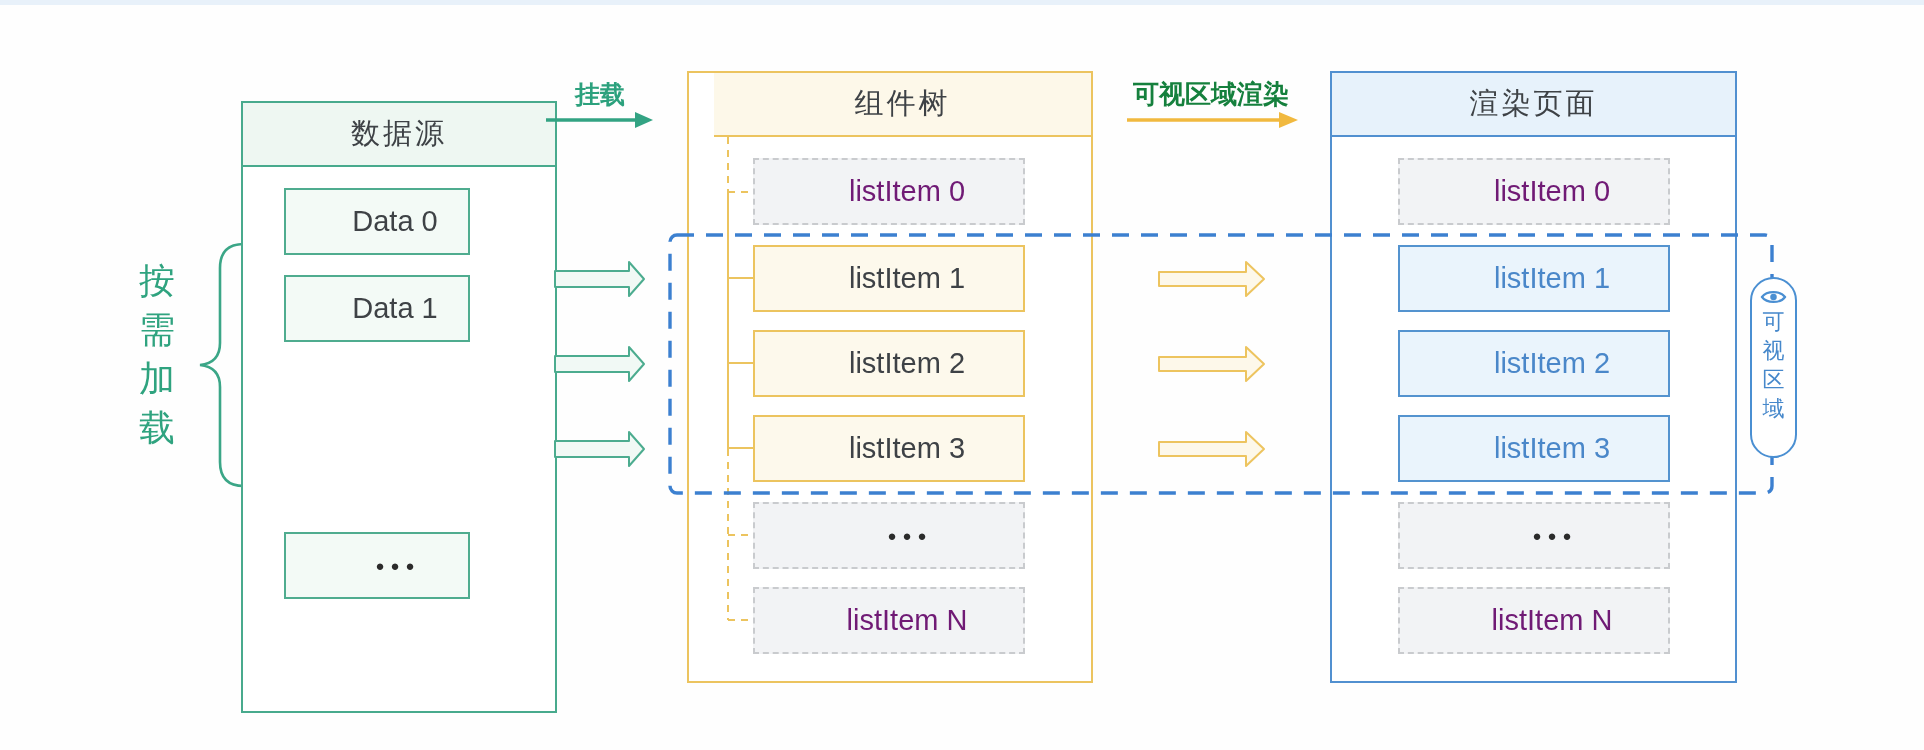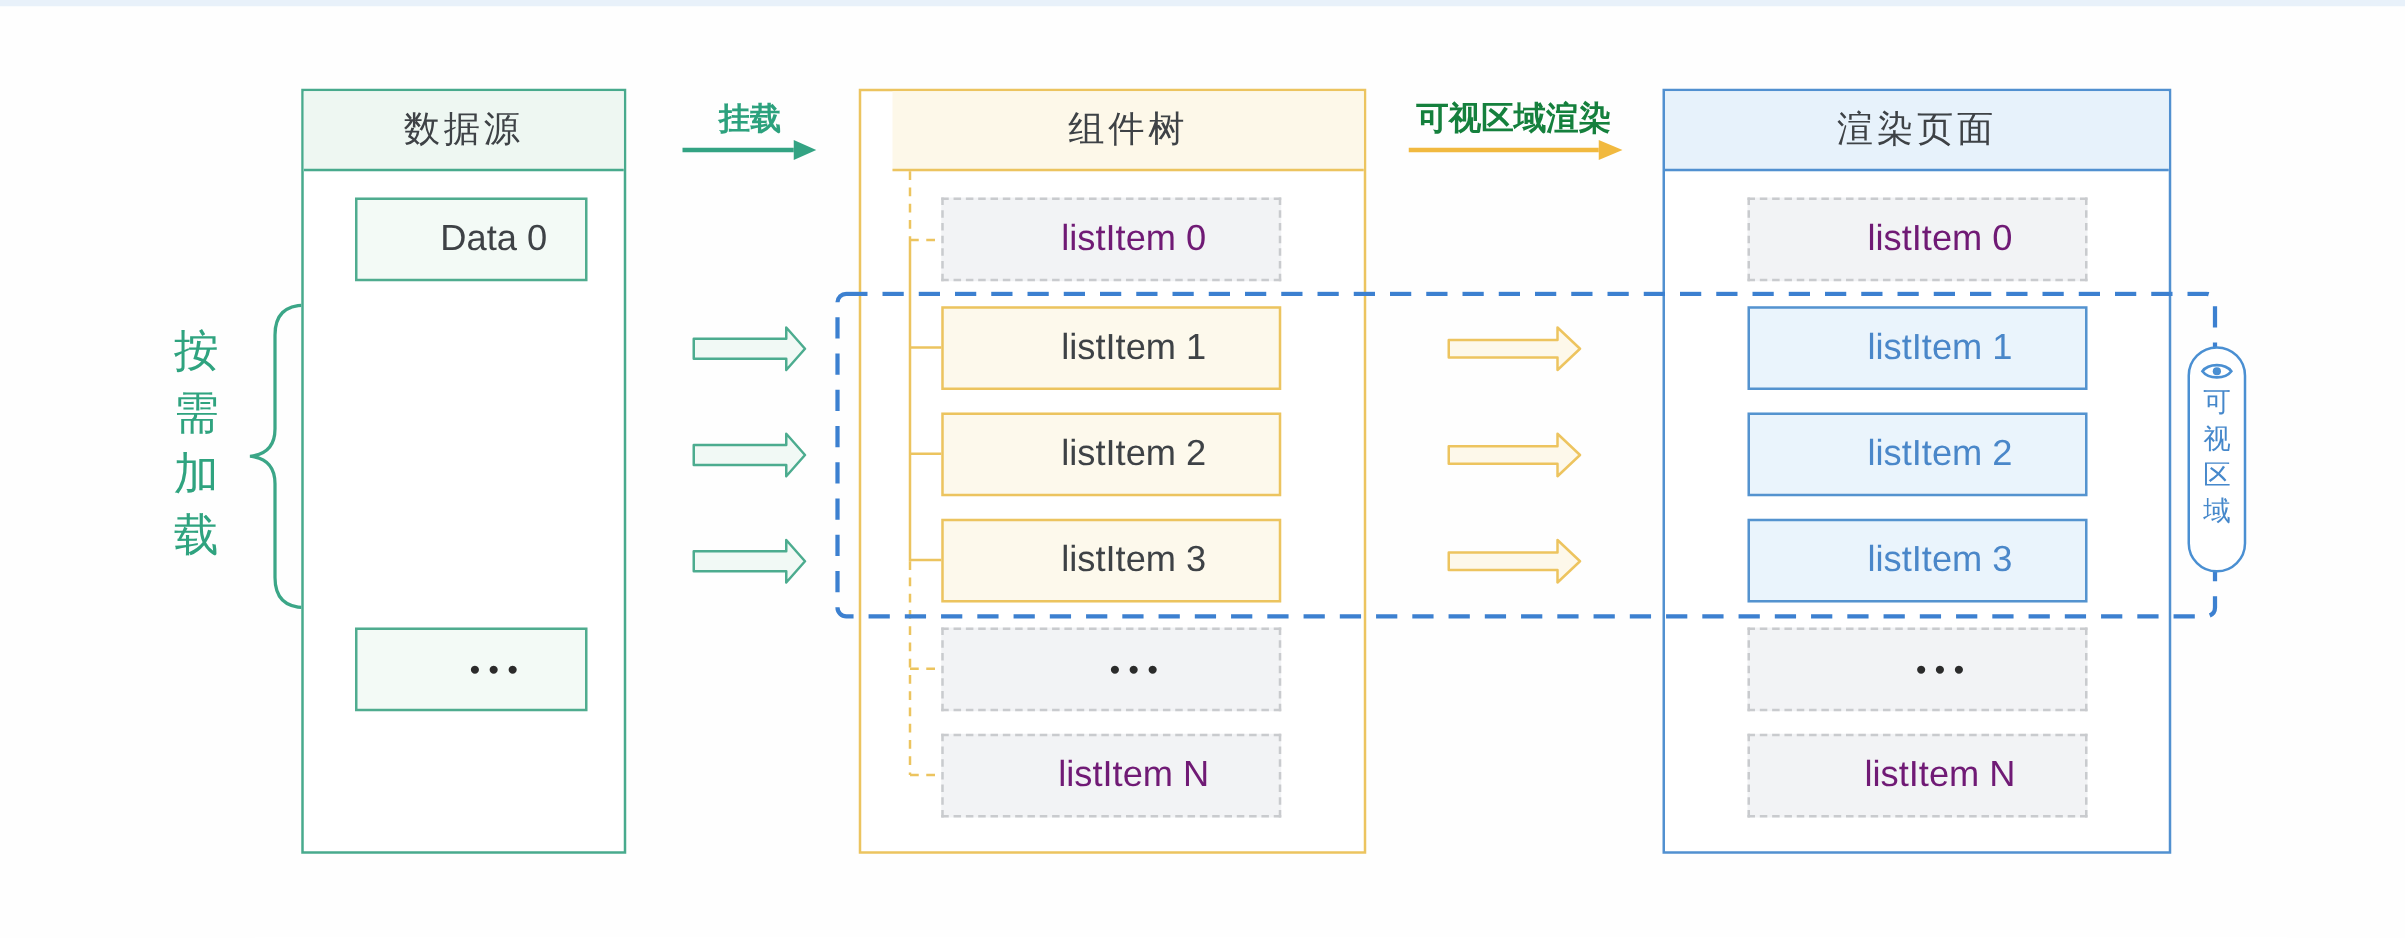--- a/index.html
+++ b/index.html
@@ -13,21 +13,21 @@
   
   .top-strip{left:0;top:0;width:1924px;height:5px;background:#e8f1fa;}
 
   
   .v-label{left:131px;top:256px;width:52px;text-align:center;font-size:36px;line-height:49px;
     font-weight:500;color:#2fa37f;}
   .brace-dash{height:0;border-top:2.5px dashed #3ba687;width:34px;left:249px;}
 
   
   .col{top:71px;height:612px;border:2px solid;background:#ffffff;}
-  .col-source{left:241px;width:260px;border-color:#48aa8d;}
+  .col-source{left:241px;width:316px;border-color:#48aa8d;margin-top:30px;}
   .col-tree{left:687px;width:406px;border-color:#ecc45f;}
   .col-render{left:1330px;width:407px;border-color:#5190d0;}
   .col-header{position:absolute;left:0;top:0;right:0;height:64px;display:flex;align-items:center;
     justify-content:center;font-size:29px;letter-spacing:3px;color:#3e4246;border-bottom:2px solid;}
   .col-source .col-header{background:#eef7f2;border-color:#48aa8d;}
   .col-tree .col-header{background:#fdf8e9;border-color:#ecc45f;margin-left:25px;}
   .col-render .col-header{background:#e7f2fb;border-color:#5190d0;}
 
   
   .item{position:absolute;height:67px;display:flex;align-items:center;justify-content:center;
@@ -72,20 +72,21 @@
 
   <svg class="abs" style="left:186px;top:240px;" width="64" height="250" viewBox="0 0 64 250">
     <path d="M58,4 Q34,4 34,28 L34,103 Q34,123 14,125 Q34,127 34,147 L34,222 Q34,246 58,246" fill="none" stroke="#3ba687" stroke-width="2.6" stroke-linecap="round"></path>
   </svg>
   <div class="abs brace-dash" style="top:243px;"></div>
   <div class="abs brace-dash" style="top:481px;"></div>
 
   <div class="abs col col-source">
     <div class="col-header">数据源</div>
     <div class="item item--teal r0">Data 0</div>
+    <div class="item item--teal r1">Data 1</div>
     <div class="item item--teal item--dots r4">●●●</div>
   </div>
 
   <div class="abs flow-label flow-label--mount">挂载</div>
   <svg class="abs" style="left:543px;top:110px;" width="112" height="20" viewBox="0 0 112 20">
     <line x1="3" y1="10" x2="92" y2="10" stroke="#33a383" stroke-width="3.6"></line>
     <polygon points="92,2 110,10 92,18" fill="#33a383"></polygon>
   </svg>
 
   <svg class="abs" style="left:553px;top:259px;" width="94" height="40" viewBox="0 0 94 40">

